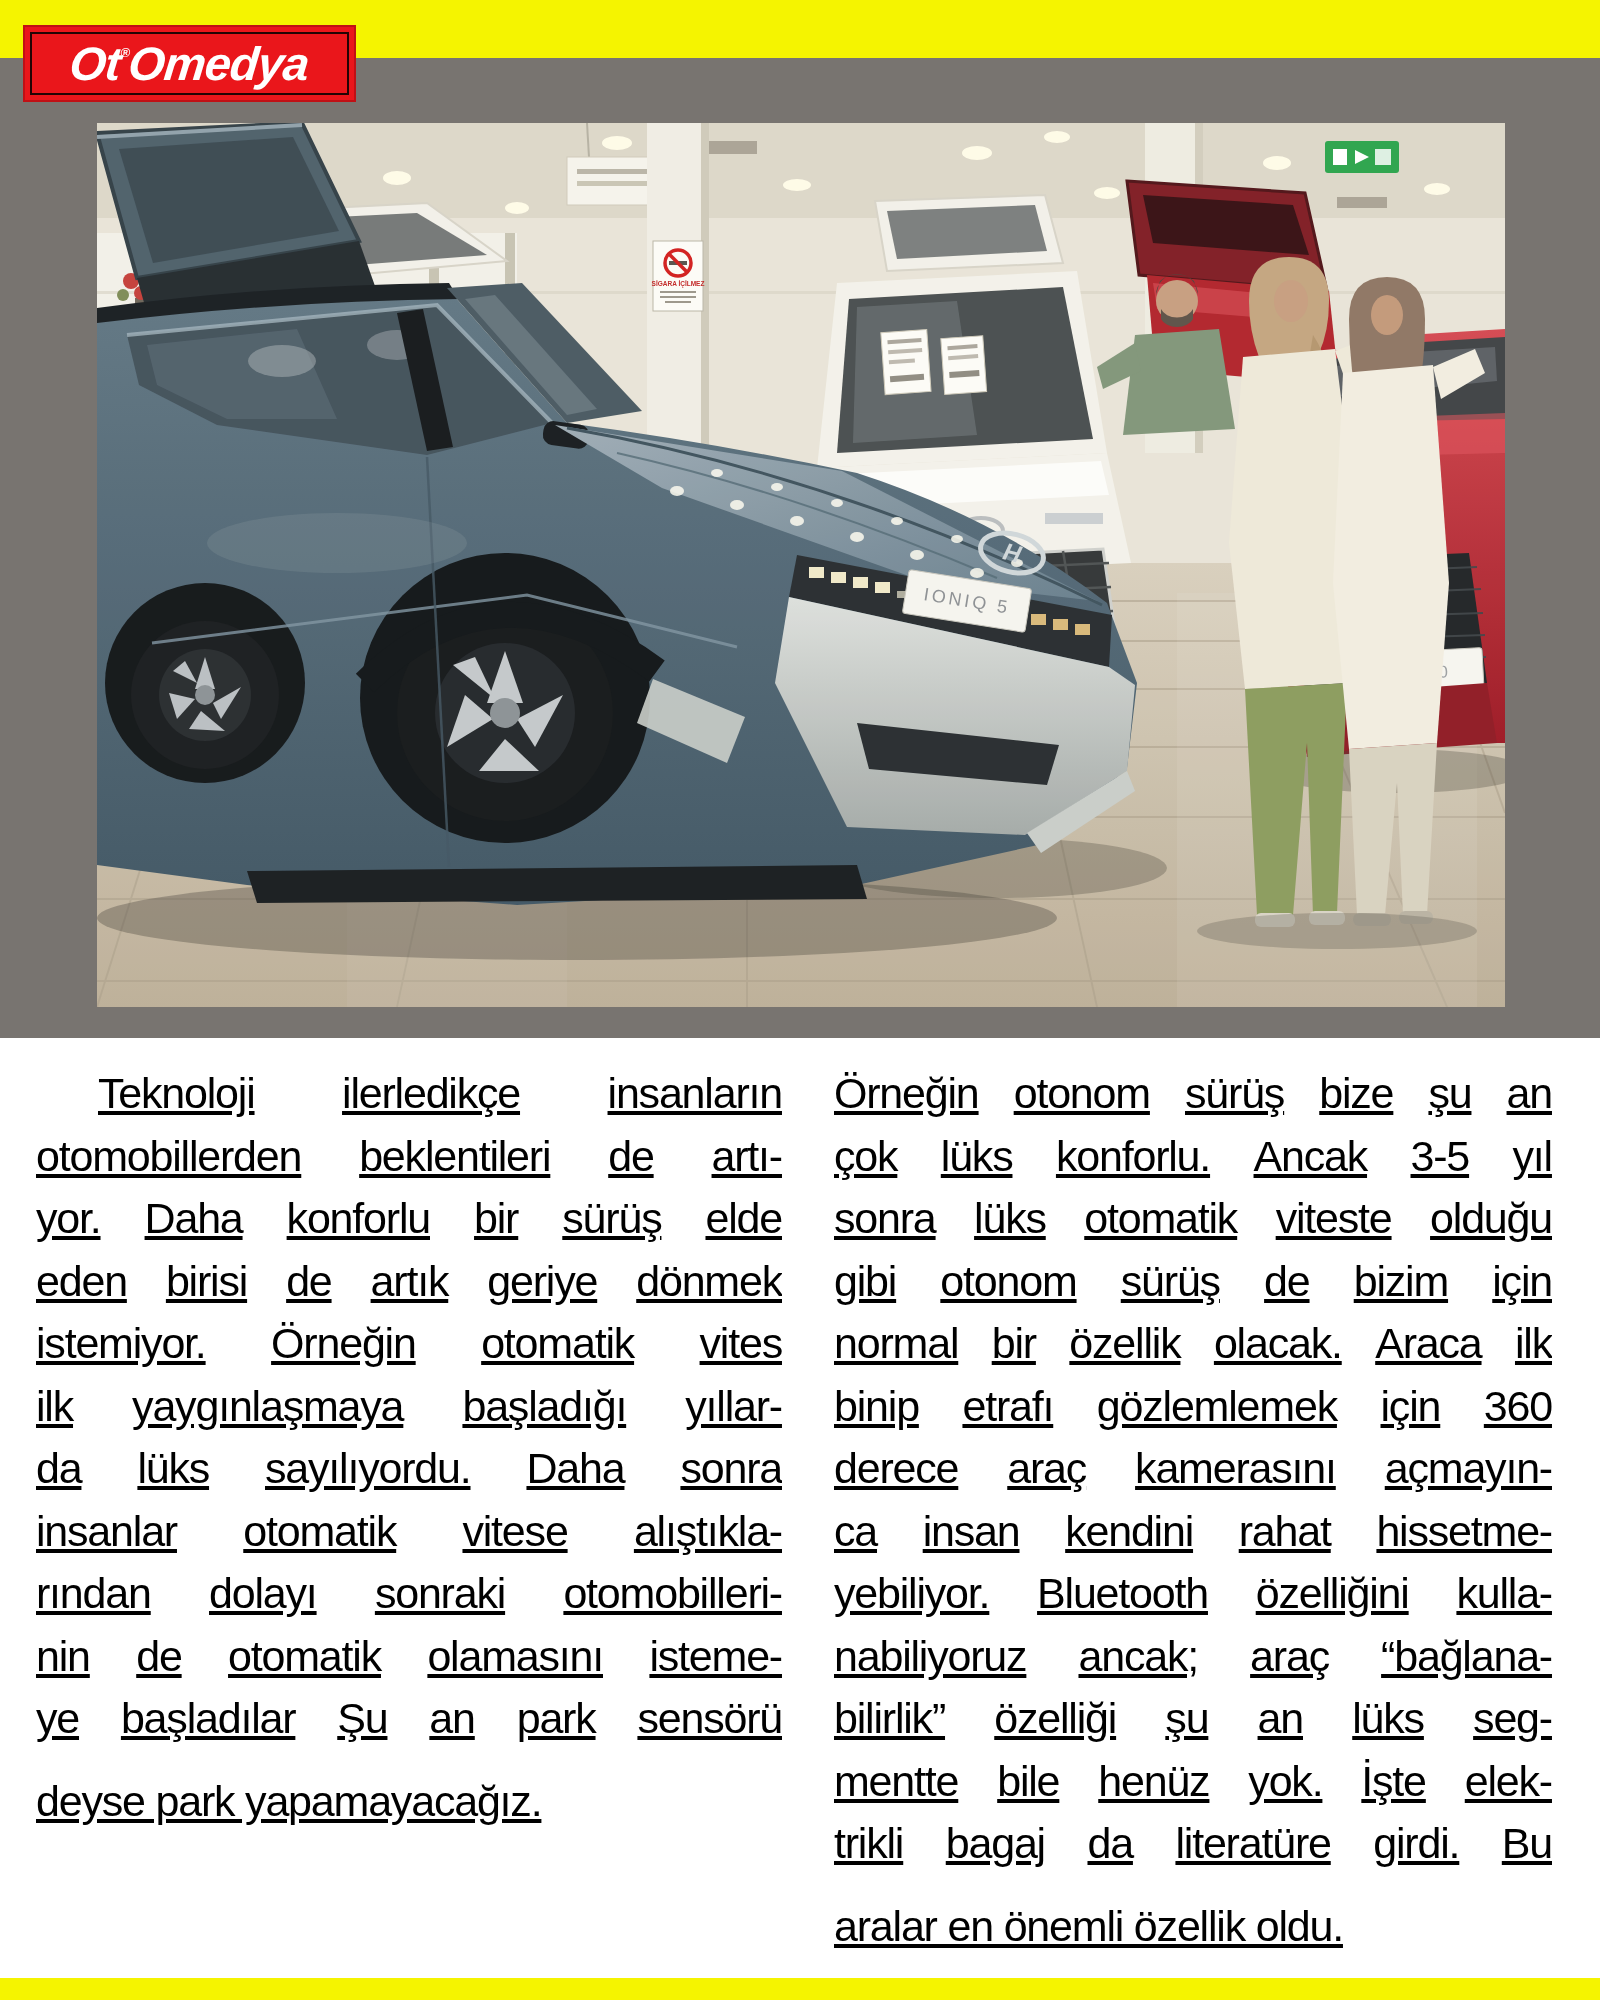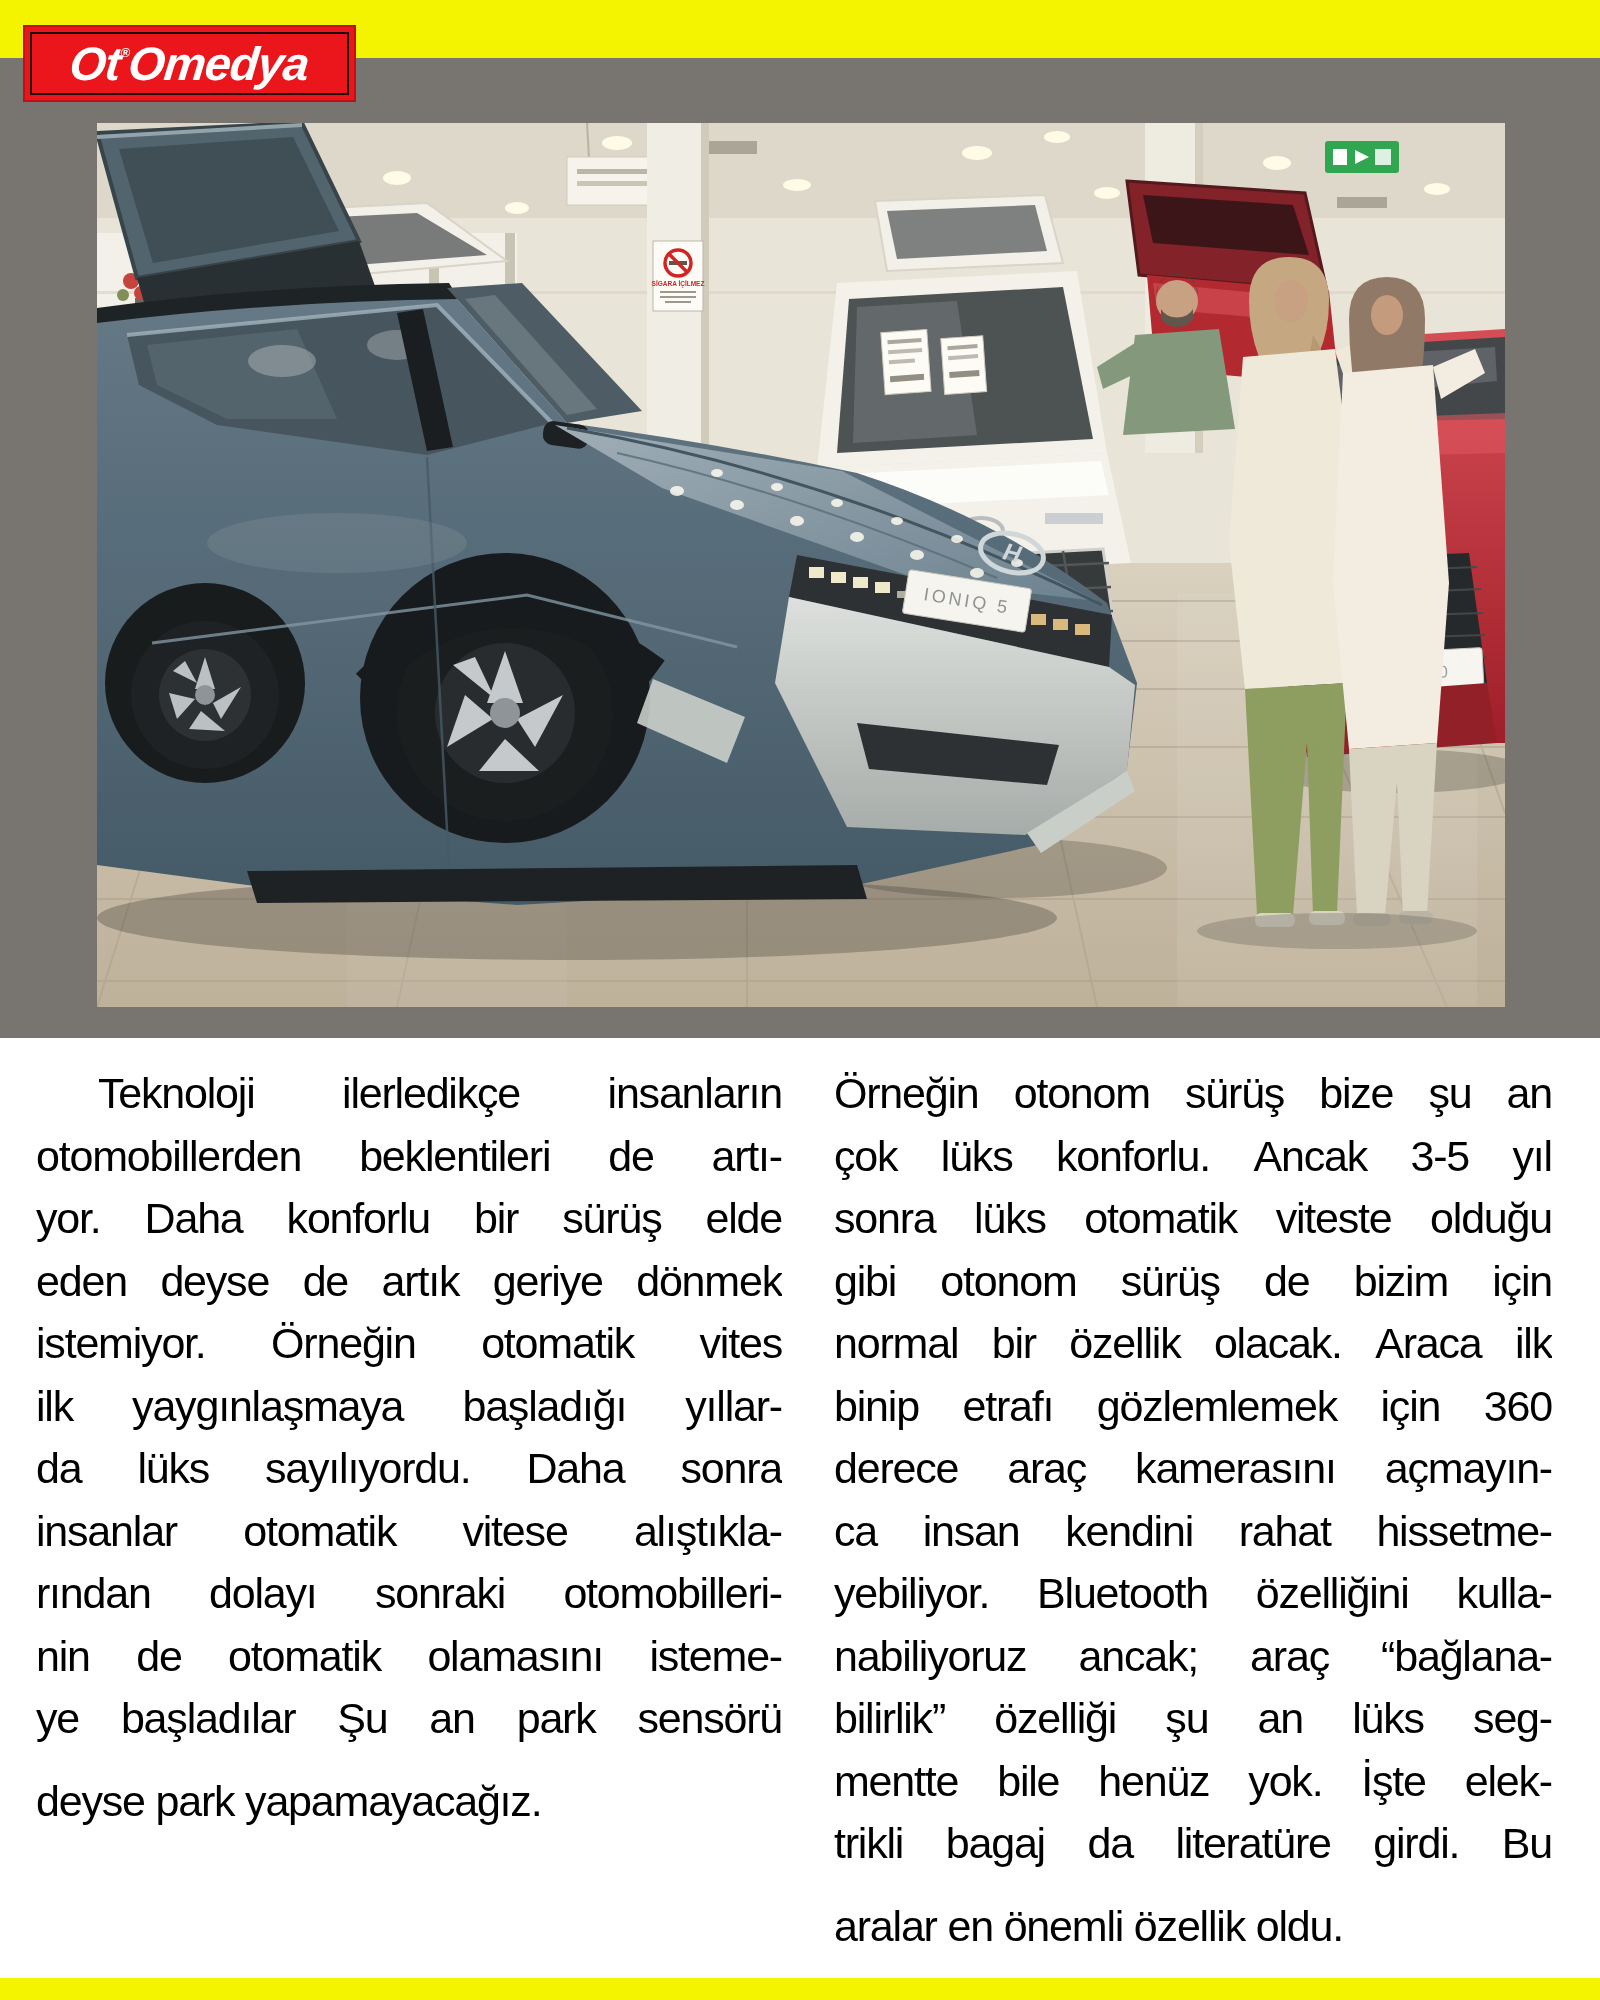--- a/index.html
+++ b/index.html
@@ -16,21 +16,21 @@
   .logo-text{color:#ffffff;font-weight:bold;font-style:italic;font-size:47px;
         letter-spacing:-1px;transform:skewX(-6deg);white-space:nowrap;line-height:1;}
   .logo-text sup{font-size:13px;position:relative;top:-6px;left:-1px;}
   .photo{position:absolute;left:97px;top:123px;width:1408px;height:884px;background:#e9e4d8;}
   .photo svg{display:block;width:1408px;height:884px;}
   .article{position:absolute;left:36px;top:1062px;width:1516px;display:flex;}
   .col{color:#000;}
   .col.left{width:746px;margin-right:52px;}
   .col.right{width:718px;}
   .line{display:flex;justify-content:space-between;height:62.5px;line-height:62.5px;
-        font-size:43px;letter-spacing:-1.2px;overflow:hidden;white-space:nowrap;}
+        font-size:43px;letter-spacing:-1.2px;overflow:hidden;white-space:nowrap;text-decoration:underline;}
   .line.last{display:block;margin-top:20px;}
 </style>
 </head>
 <body>
 
 <div class="page">
   <div class="band top"></div>
   <div class="gray-body"></div>
   <div class="band bottom"></div>
 
@@ -408,21 +408,21 @@
         <div class="line">
           <span>yor.</span>
           <span>Daha</span>
           <span>konforlu</span>
           <span>bir</span>
           <span>sürüş</span>
           <span>elde</span>
         </div>
         <div class="line">
           <span>eden</span>
-          <span>deyse</span>
+          <span>birisi</span>
           <span>de</span>
           <span>artık</span>
           <span>geriye</span>
           <span>dönmek</span>
         </div>
         <div class="line">
           <span>istemiyor.</span>
           <span>Örneğin</span>
           <span>otomatik</span>
           <span>vites</span>

